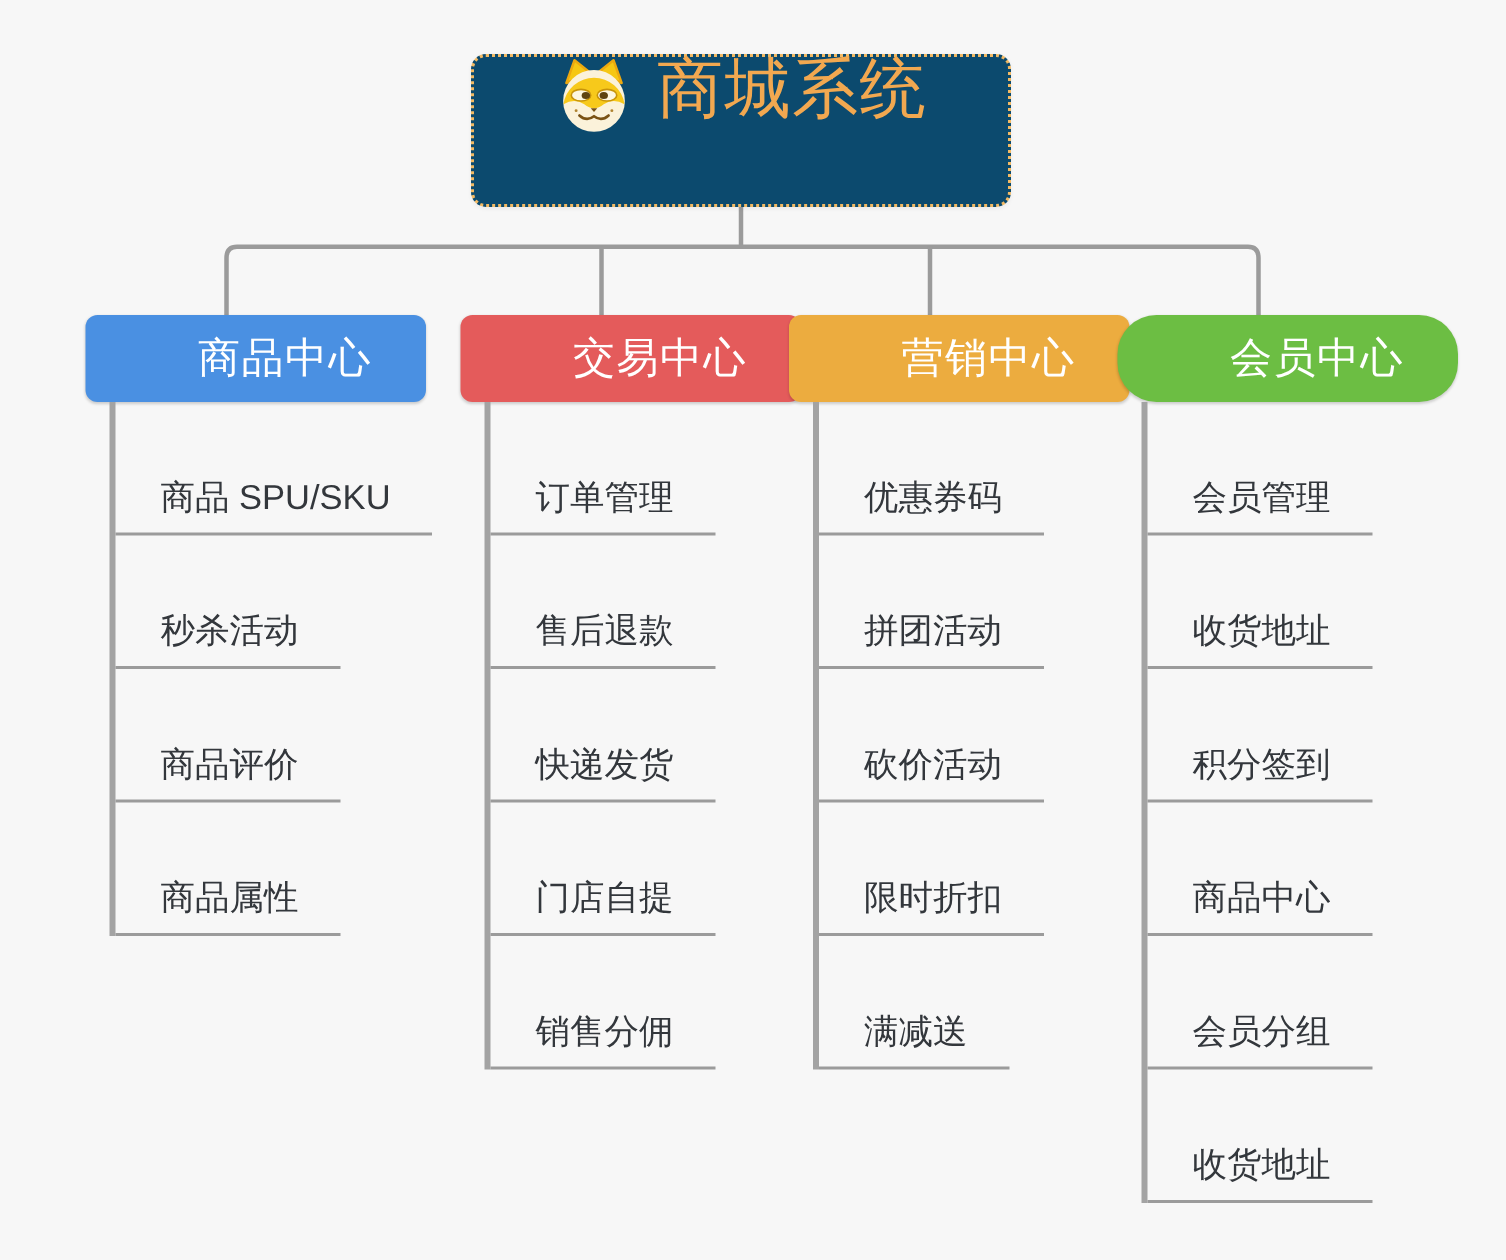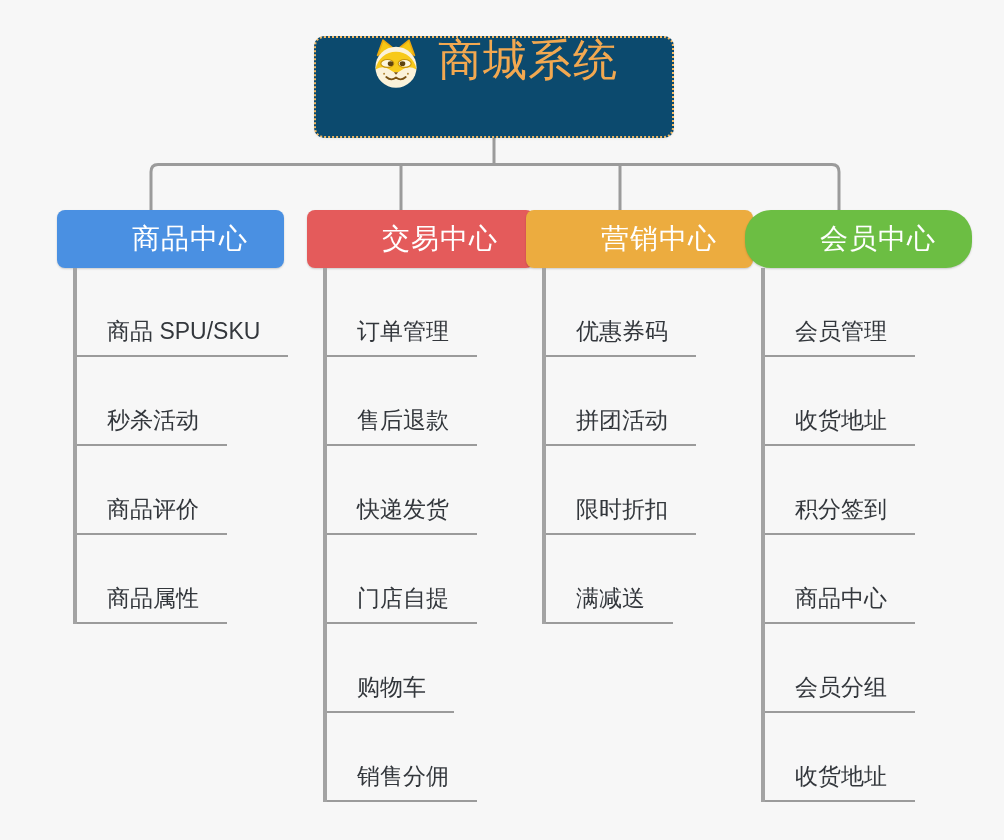--- a/index.html
+++ b/index.html
@@ -100,32 +100,32 @@
 
   <div class="branch" style="left:307px">
     <div class="branch-header" style="background: rgb(228, 91, 91);">
       <span>交易中心</span>
     </div>
     <ul class="leaves">
       <li>订单管理</li>
       <li>售后退款</li>
       <li>快递发货</li>
       <li>门店自提</li>
-      <li>购物车</li>
       <li>销售分佣</li>
     </ul>
   </div>
 
   <div class="branch" style="left:526px">
     <div class="branch-header" style="background: rgb(236, 172, 63);">
       <span>营销中心</span>
     </div>
     <ul class="leaves">
       <li>优惠券码</li>
       <li>拼团活动</li>
+      <li>砍价活动</li>
       <li>限时折扣</li>
       <li>满减送</li>
     </ul>
   </div>
 
   <div class="branch" style="left:745px">
     <div class="branch-header" style="background: rgb(108, 190, 67); border-radius: 26px;">
       <span>会员中心</span>
     </div>
     <ul class="leaves">

